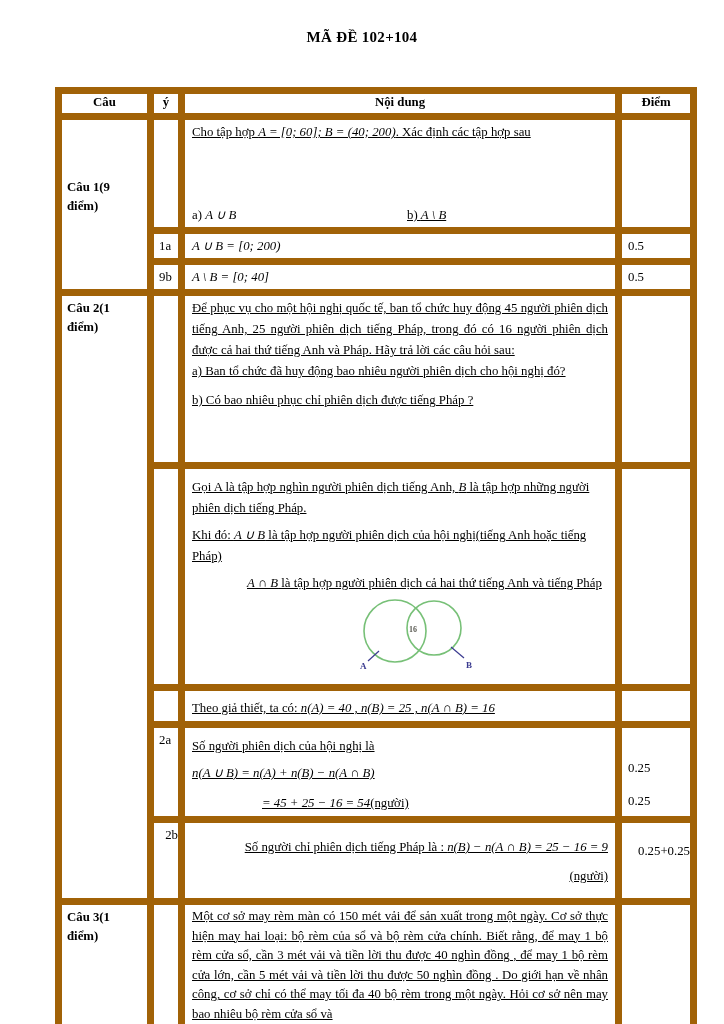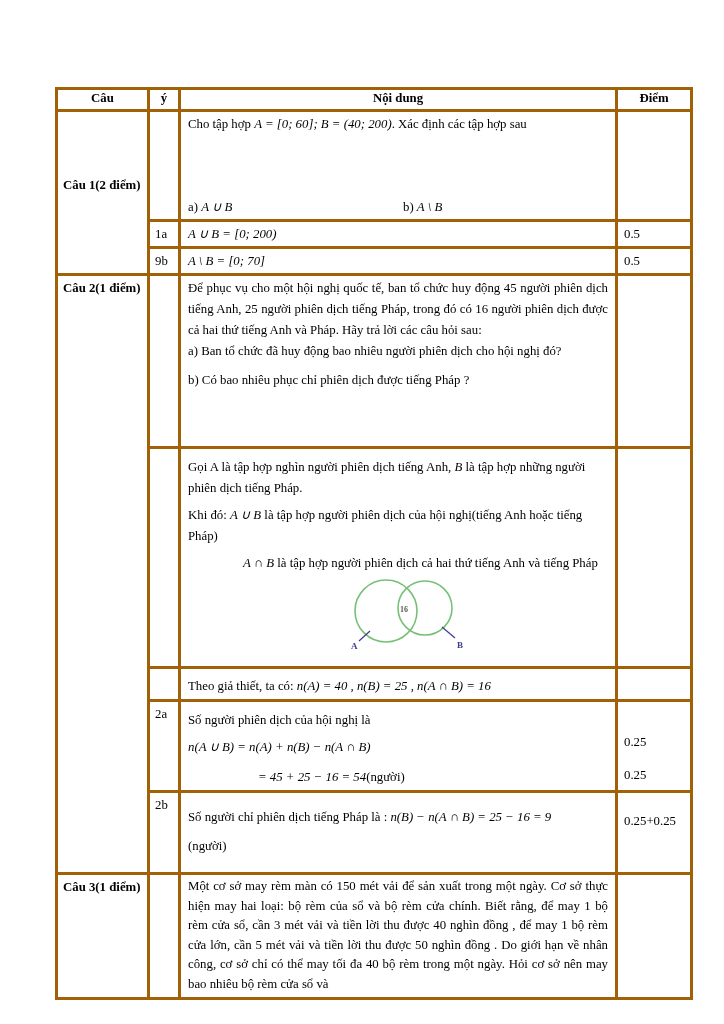--- a/index.html
+++ b/index.html
@@ -2,86 +2,87 @@
 <html><head>
 <meta charset="utf-8">
 <style>
   html,body { margin:0; padding:0; background:#ffffff; }
   body { width:724px; height:1024px; font-family:"Liberation Serif", serif; color:#000; }
   .page { position:relative; width:724px; height:1024px; overflow:hidden; }
   .doc-title { position:absolute; top:29px; left:0; width:100%; text-align:center;
                font-weight:bold; font-size:15px; letter-spacing:0.3px; }
   table.answer { position:absolute; left:55px; top:87px; width:635px;
                  border-collapse:collapse; table-layout:fixed; }
-  td { border:3px solid #a16207; vertical-align:top; font-size:12.8px; line-height:20px;
+  td { border:7px solid #a16207; vertical-align:top; font-size:12.8px; line-height:20px;
        padding:2px 7px; overflow:hidden; word-wrap:break-word; }
   tr.hdr td { text-align:center; font-weight:bold; padding:0 2px; line-height:17px; height:19px; }
   td.cau { font-weight:bold; padding:3px 5px; line-height:19px; }
   td.cau.mid { vertical-align:middle; padding-bottom:18px; }
   td.yc { padding:2px 0 0 5px;margin-left:48px; }
   td.score { padding:2px 0 0 6px; }
   .m { font-style:italic; }
-  p { margin:0; }
+  p { margin:0;text-decoration:underline; }
   .just { text-align:justify; }
   .lh21 { line-height:21px; }
   .gap8 { margin-top:8px; }
   .gap6 { margin-top:6px; }
   .parts { margin-top:14px; }
   .parts .part-a { display:inline-block; width:215px;margin-top:48px; }
   .indent55 { padding-left:55px; }
   .indent70 { padding-left:70px; }
-  .venn-wrap { margin:4px 0 0 150px; width:150px; }
+  .venn-wrap { margin:4px 0 0 150px; width:150px;text-align:center; }
   .score2a-1 { margin-top:28px; }
   .score2a-2 { margin-top:13px; }
   .score2b { margin-top:16px; }
   .cau3-text { line-height:19.6px; }
 </style>
 </head>
 <body>
 
 <div class="page">
 
+  <div class="doc-title">MÃ ĐỀ 102+104</div>
 
   <table class="answer">
     <colgroup>
       <col style="width:92px">
         <col style="width:31px">
         <col style="width:437px">
         <col style="width:75px">
     </colgroup>
 
     <tbody>
         <tr class="hdr">
       <td>Câu</td>
       <td>ý</td>
       <td>Nội dung</td>
       <td>Điểm</td>
     </tr>
 
     <tr style="height:79px;">
-      <td class="cau mid" rowspan="3">Câu 1(2 điểm)</td>
+      <td class="cau mid" rowspan="3">Câu 1(9 điểm)</td>
       <td class="yc"></td>
       <td>
         <p class="lh21"><span>Cho tập hợp </span><span class="m">A = [0; 60]; B = (40; 200)</span><span>. Xác định các tập hợp sau</span></p>
         <p class="parts">
           <span class="part-a"><span>a) </span><span class="m">A ∪ B</span></span><span><span>b) </span><span class="m">A \ B</span></span>
         </p>
       </td>
       <td class="score"></td>
     </tr>
 
     <tr style="height:26px;">
       <td class="yc">1a</td>
       <td><span class="m">A ∪ B = [0; 200)</span></td>
       <td class="score">0.5</td>
     </tr>
 
     <tr style="height:24px;">
       <td class="yc">9b</td>
-      <td><span class="m">A \ B = [0; 70]</span></td>
+      <td><span class="m">A \ B = [0; 40]</span></td>
       <td class="score">0.5</td>
     </tr>
 
     <tr style="height:173px;">
       <td class="cau" rowspan="5">Câu 2(1 điểm)</td>
       <td class="yc"></td>
       <td>
         <p class="just lh21">Để phục vụ cho một hội nghị quốc tế, ban tổ chức huy động 45 người phiên dịch tiếng Anh, 25 người phiên dịch tiếng Pháp, trong đó có 16 người phiên dịch được cả hai thứ tiếng Anh và Pháp. Hãy trả lời các câu hỏi sau:</p>
         <p class="lh21">a) Ban tổ chức đã huy động bao nhiêu người phiên dịch cho hội nghị đó?</p>
         <p class="lh21 gap8">b) Có bao nhiêu phục chỉ phiên dịch được tiếng Pháp ?</p>
@@ -124,21 +125,21 @@
         <p class="lh21 gap6">Số người phiên dịch của hội nghị là</p>
         <p class="lh21 gap6"><span class="m">n(A ∪ B) = n(A) + n(B) − n(A ∩ B)</span></p>
         <p class="lh21 indent70" style="margin-top:9px;"><span class="m">= 45 + 25 − 16 = 54</span><span>(người)</span></p>
       </td>
       <td class="score">
         <div class="score2a-1">0.25</div>
         <div class="score2a-2">0.25</div>
       </td>
     </tr>
 
-    <tr style="height:82px;">
+    <tr style="height:82px;text-align:right;">
       <td class="yc">2b</td>
       <td>
         <p class="lh21" style="margin-top:12px;"><span>Số người chỉ phiên dịch tiếng Pháp là :  </span><span class="m">n(B) − n(A ∩ B) = 25 − 16 = 9</span></p>
         <p class="lh21 gap8">(người)</p>
       </td>
       <td class="score">
         <div class="score2b">0.25+0.25</div>
       </td>
     </tr>
 

